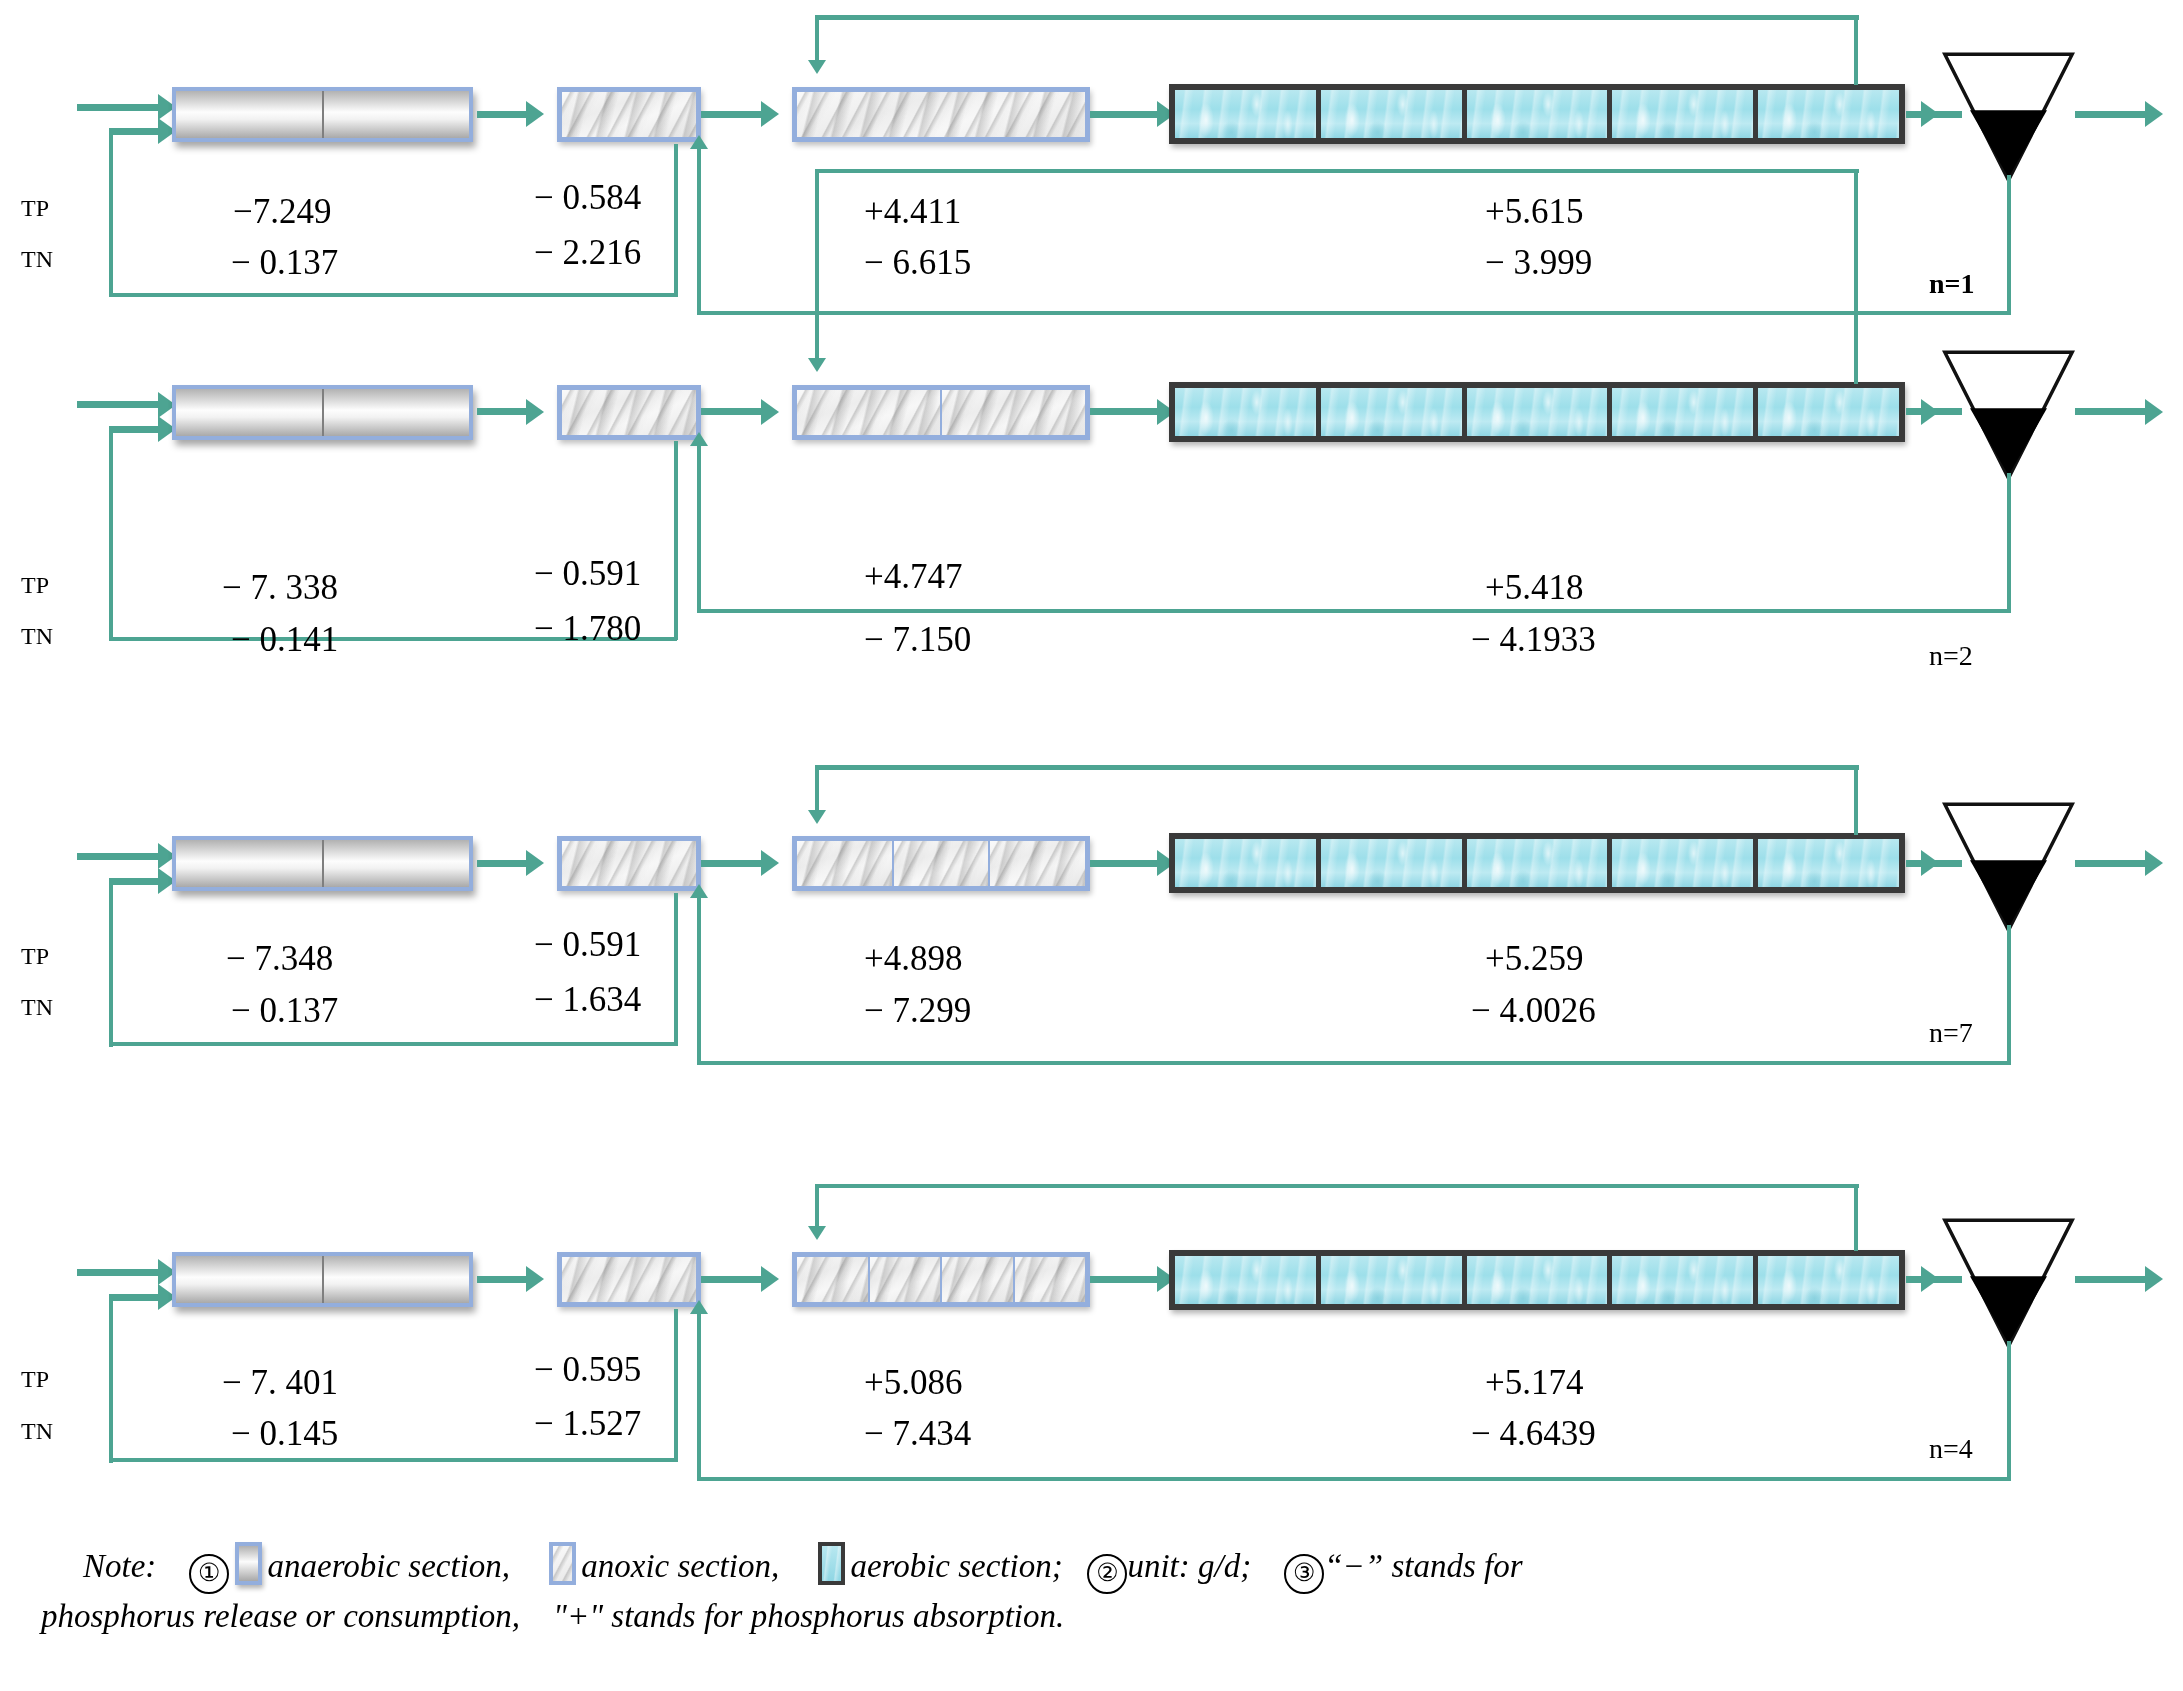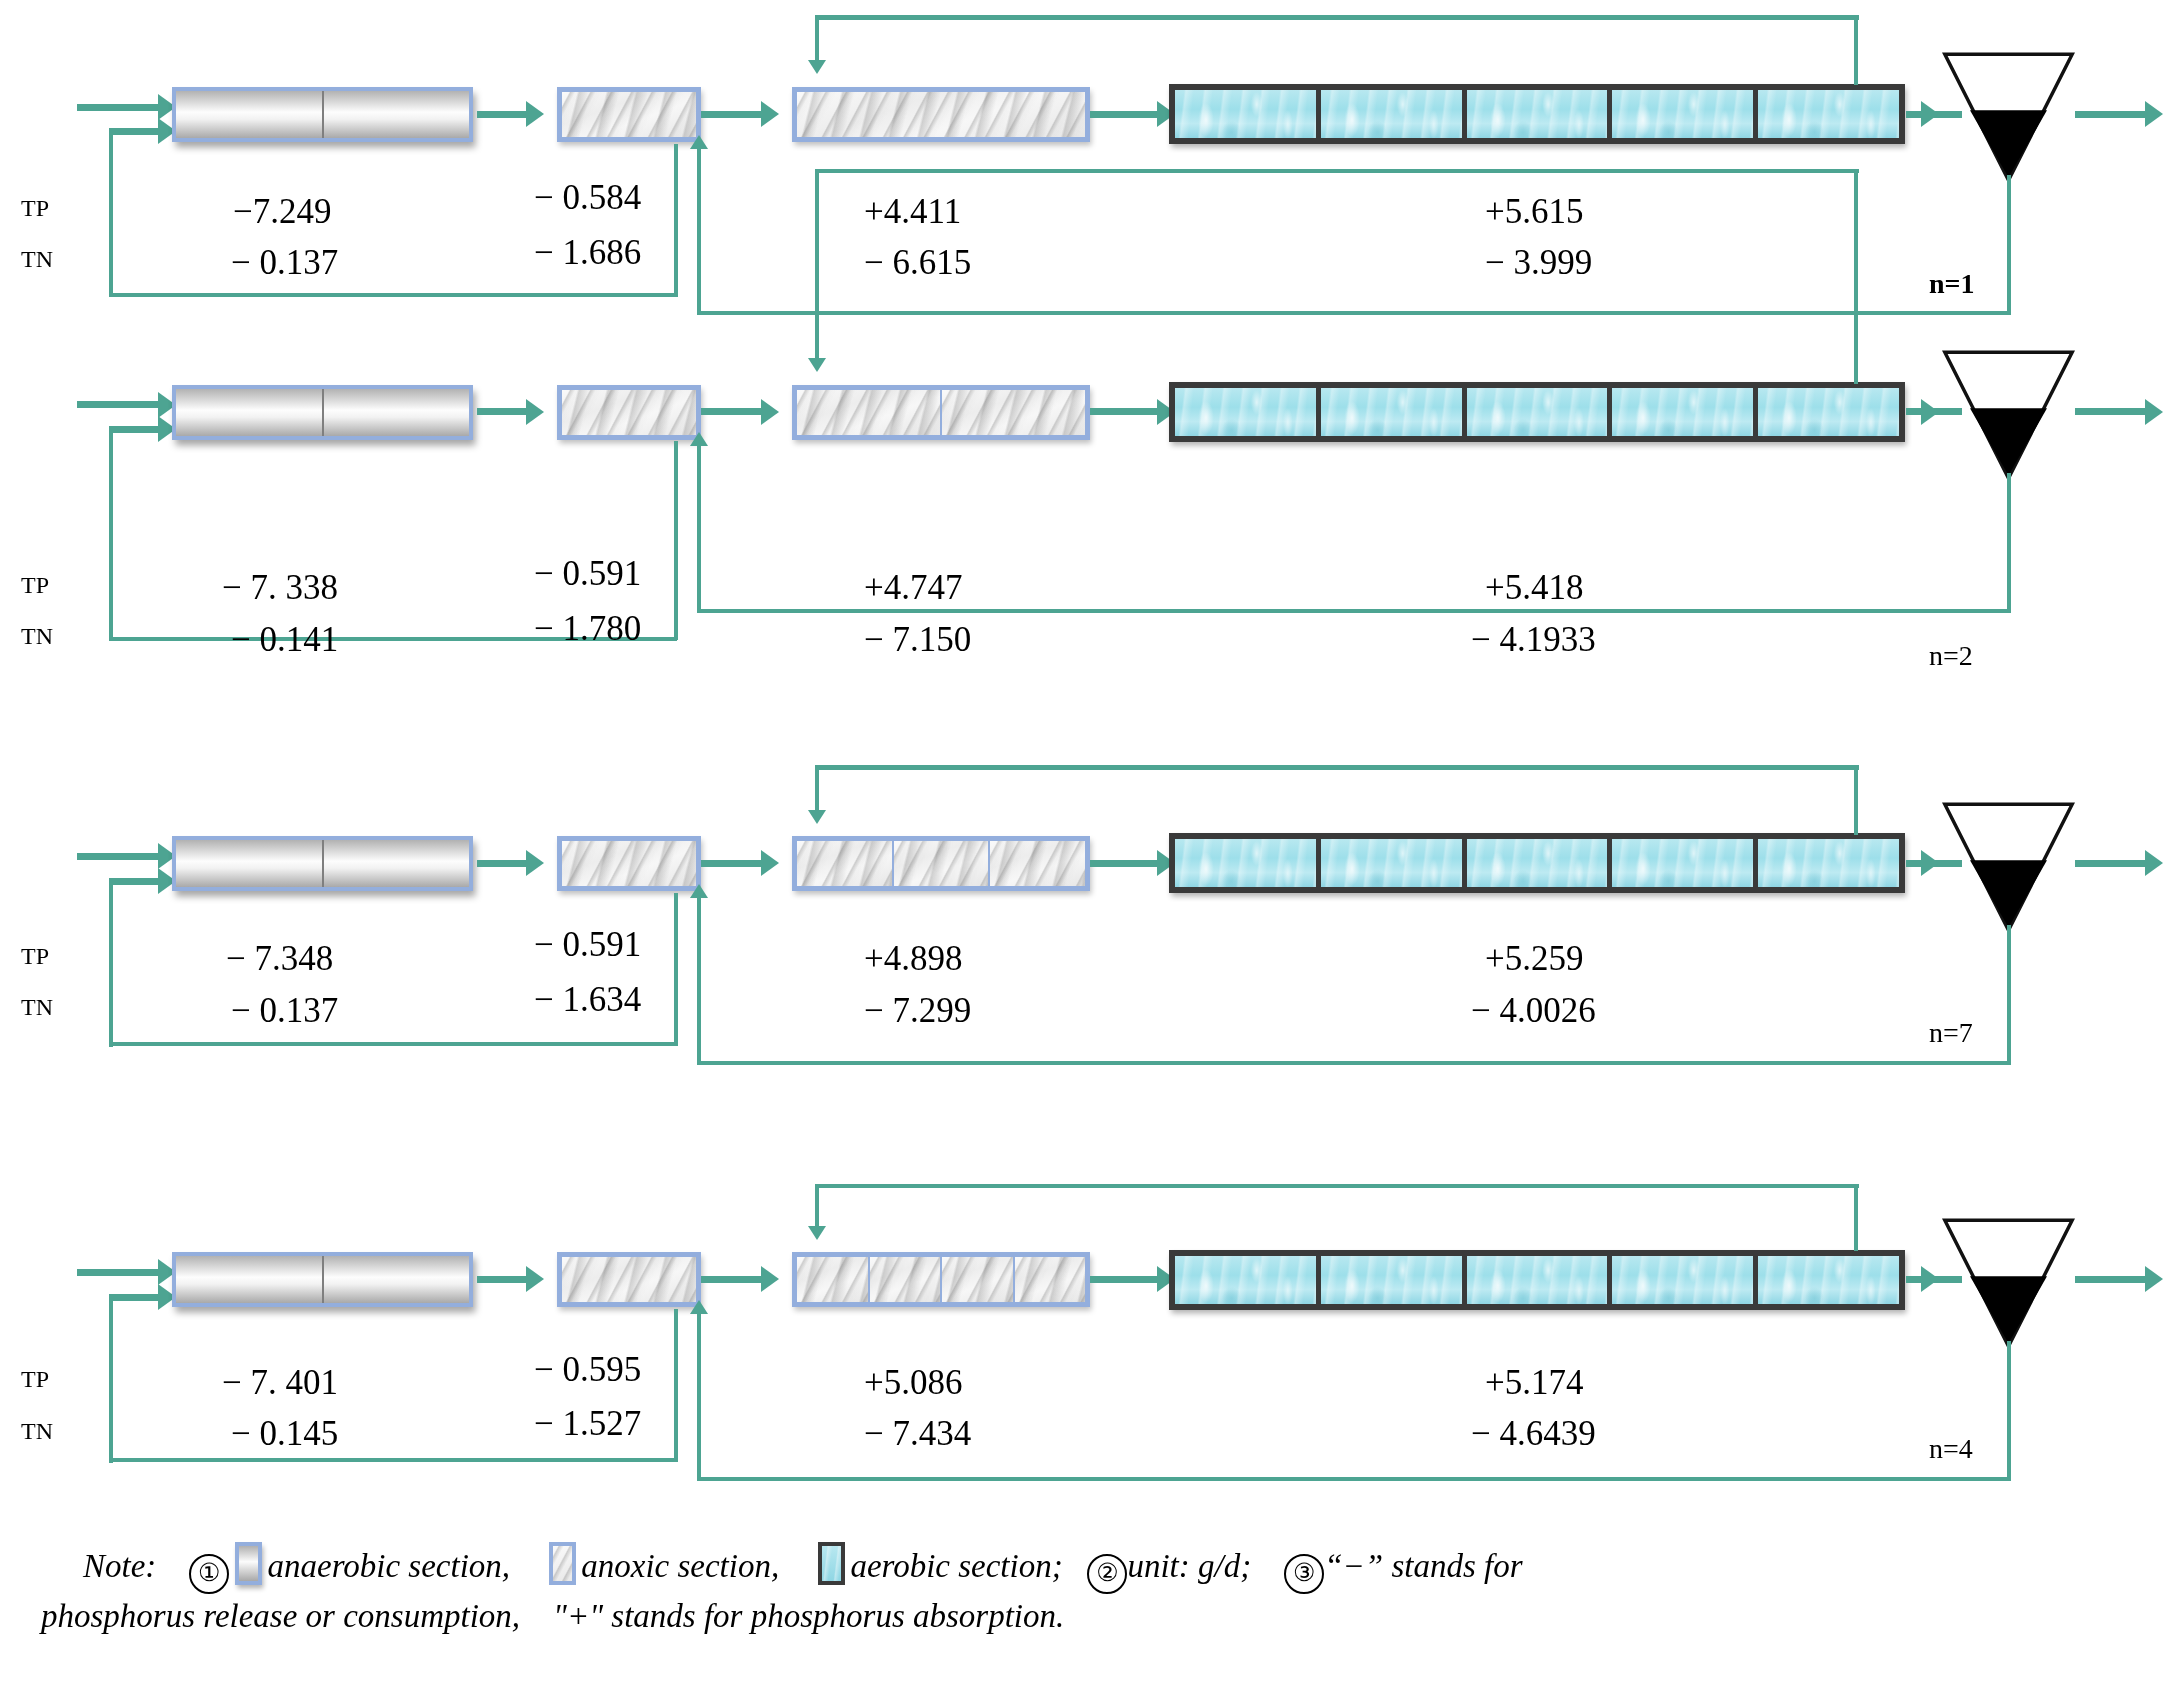--- a/index.html
+++ b/index.html
@@ -193,21 +193,21 @@
   <div class="ln-thin-v" style="left:109px;top:128px;height:169px;"></div>
   <div class="ln-thin-v" style="left:674px;top:144px;height:153px;"></div>
 
   <span class="lbl" style="left:21px;top:196px;">TP</span>
   <span class="lbl" style="left:21px;top:247px;">TN</span>
 
   <span class="val" style="left:233px;top:194px;">−7.249</span>
   <span class="val" style="left:231px;top:245px;">− 0.137</span>
 
   <span class="val" style="left:534px;top:180px;">− 0.584</span>
-  <span class="val" style="left:534px;top:235px;">− 1.686</span>
+  <span class="val" style="left:534px;top:235px;">− 2.216</span>
 
   <span class="val" style="left:864px;top:194px;">+4.411</span>
   <span class="val" style="left:864px;top:245px;">− 6.615</span>
 
   <span class="val" style="left:1485px;top:194px;">+5.615</span>
   <span class="val" style="left:1485px;top:245px;">− 3.999</span>
 
   <span class="nlab" style="left:1929px;top:270px;font-weight:bold;">n=1</span>
 </div>
 
@@ -278,21 +278,21 @@
 
   <span class="lbl" style="left:21px;top:201px;">TP</span>
   <span class="lbl" style="left:21px;top:252px;">TN</span>
 
   <span class="val" style="left:222px;top:198px;">− 7. 338</span>
   <span class="val" style="left:231px;top:250px;">− 0.141</span>
 
   <span class="val" style="left:534px;top:184px;">− 0.591</span>
   <span class="val" style="left:534px;top:239px;">− 1.780</span>
 
-  <span class="val" style="left:864px;top:198px;">+4.747</span>
+  <span class="val" style="left:864px;top:187px;">+4.747</span>
   <span class="val" style="left:864px;top:250px;">− 7.150</span>
 
   <span class="val" style="left:1485px;top:198px;">+5.418</span>
   <span class="val" style="left:1471px;top:250px;">− 4.1933</span>
 
   <span class="nlab" style="left:1929px;top:270px;">n=2</span>
 </div>
 
 <div class="row" style="top:743px;">
 

